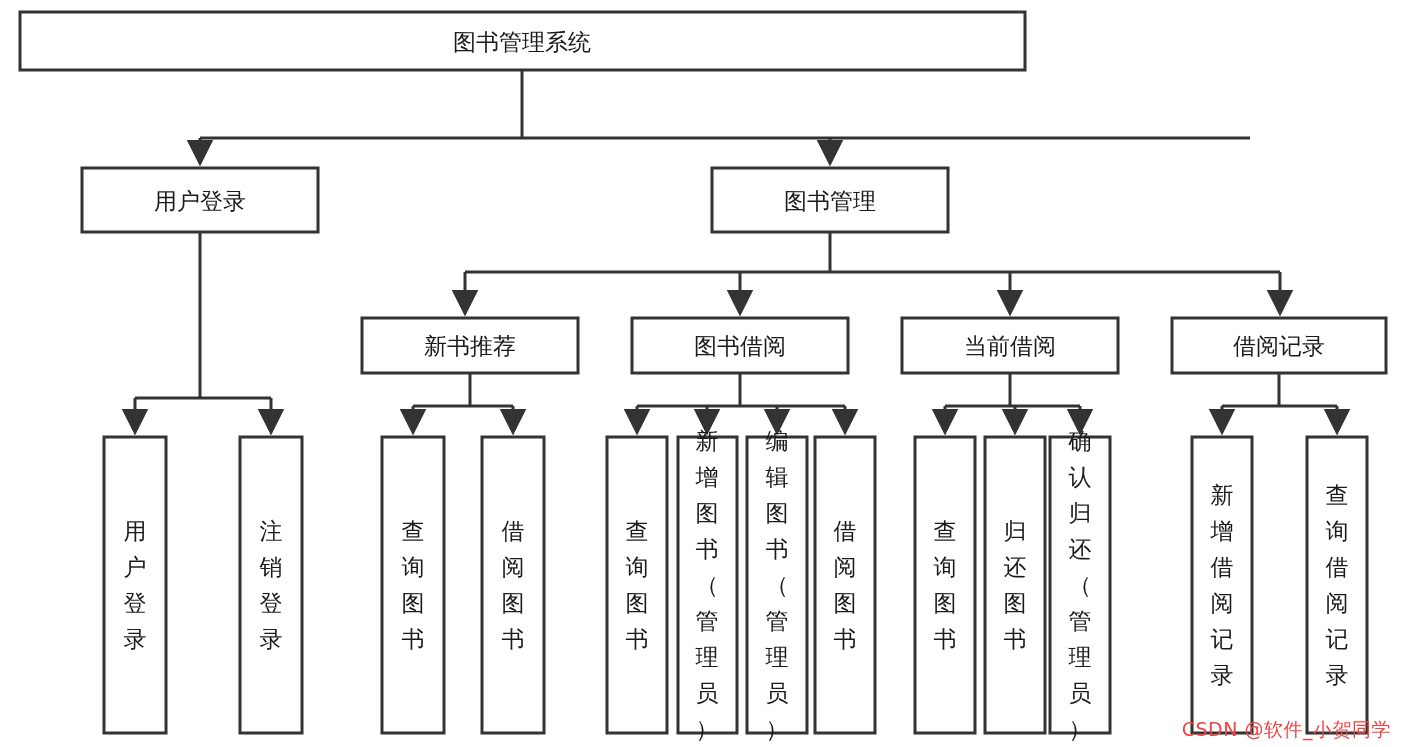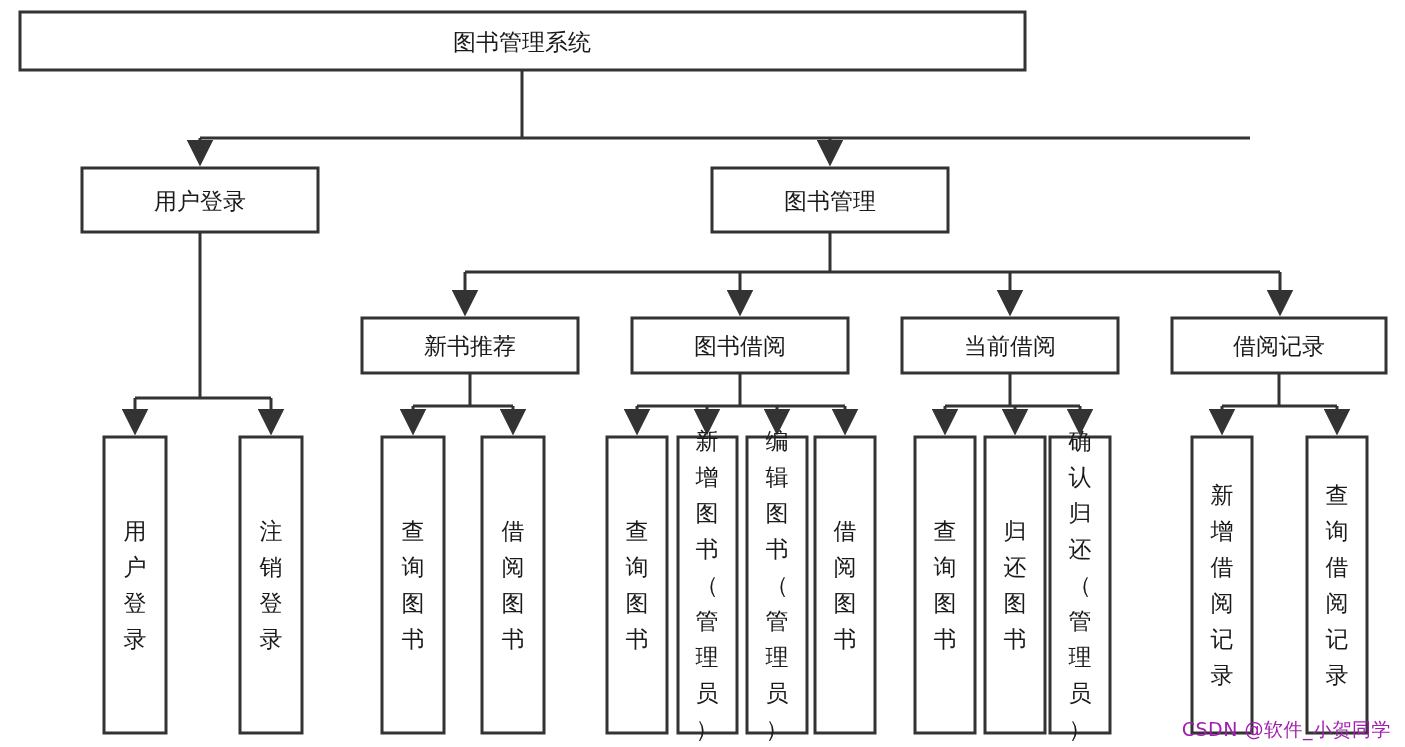--- a/index.html
+++ b/index.html
@@ -47,21 +47,21 @@
     font-size: 23px;
     fill: #1a1a1a;
     text-anchor: middle;
   }
   .watermark {
     position: absolute;
     right: 14px;
     bottom: 4px;
     font-family: "DejaVu Sans", "Liberation Sans", sans-serif;
     font-size: 19px;
-    color: #a21caf;
+    color: #ef4444;
     letter-spacing: 0.5px;
     white-space: nowrap;
     user-select: none;
   }
 </style>
 </head>
 <body>
 
 <svg id="diagram" viewBox="0 0 1405 747">
 

